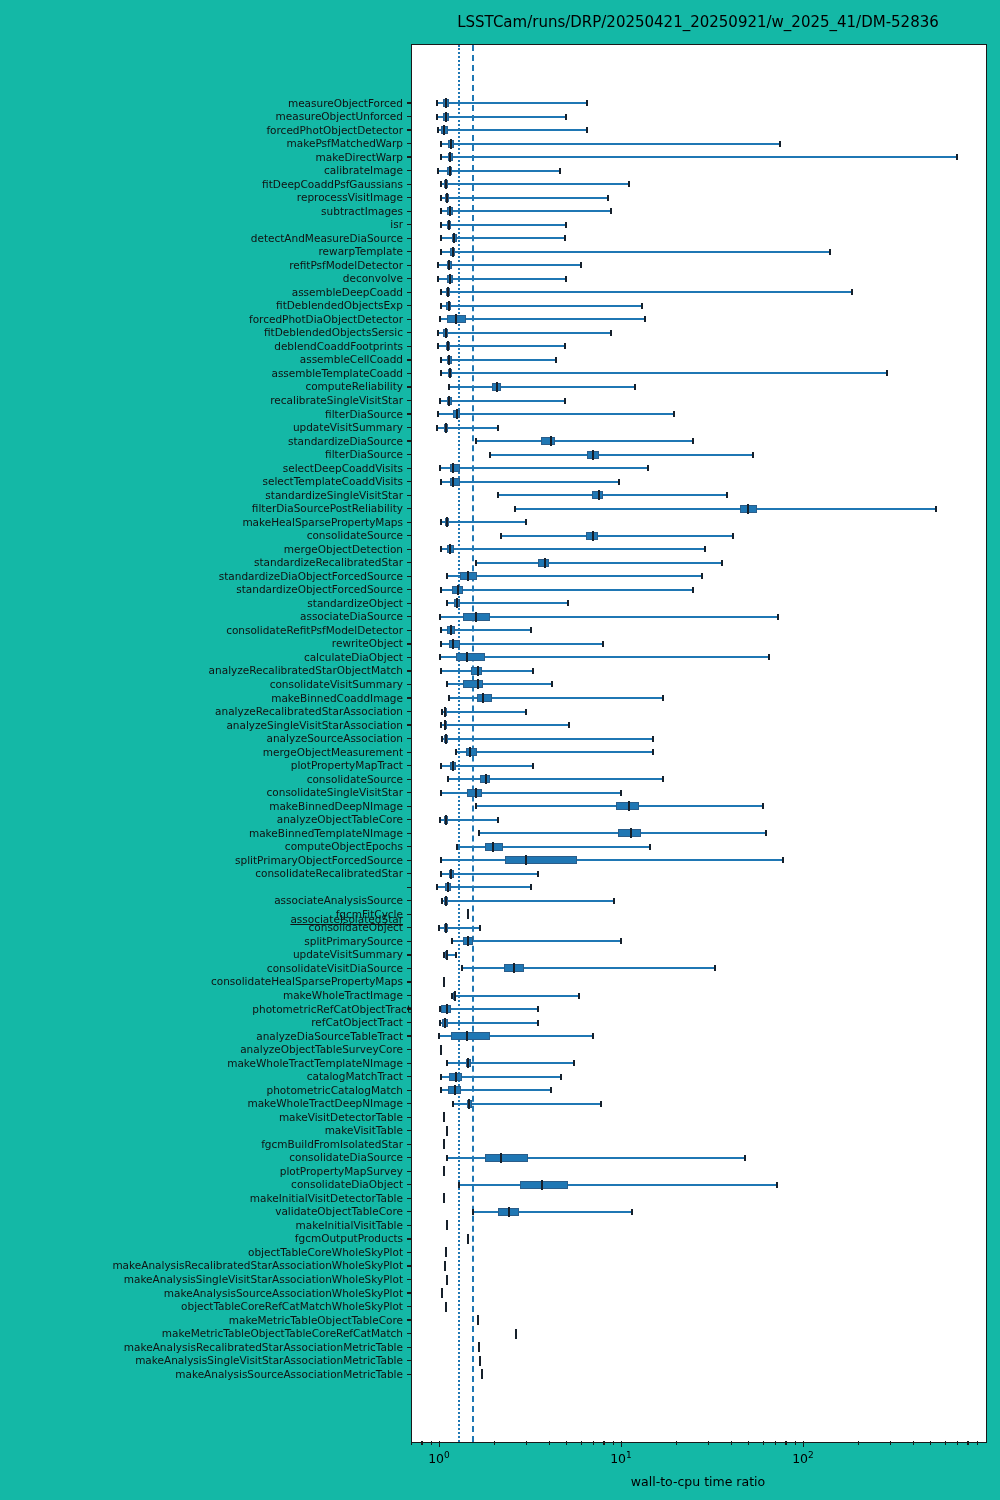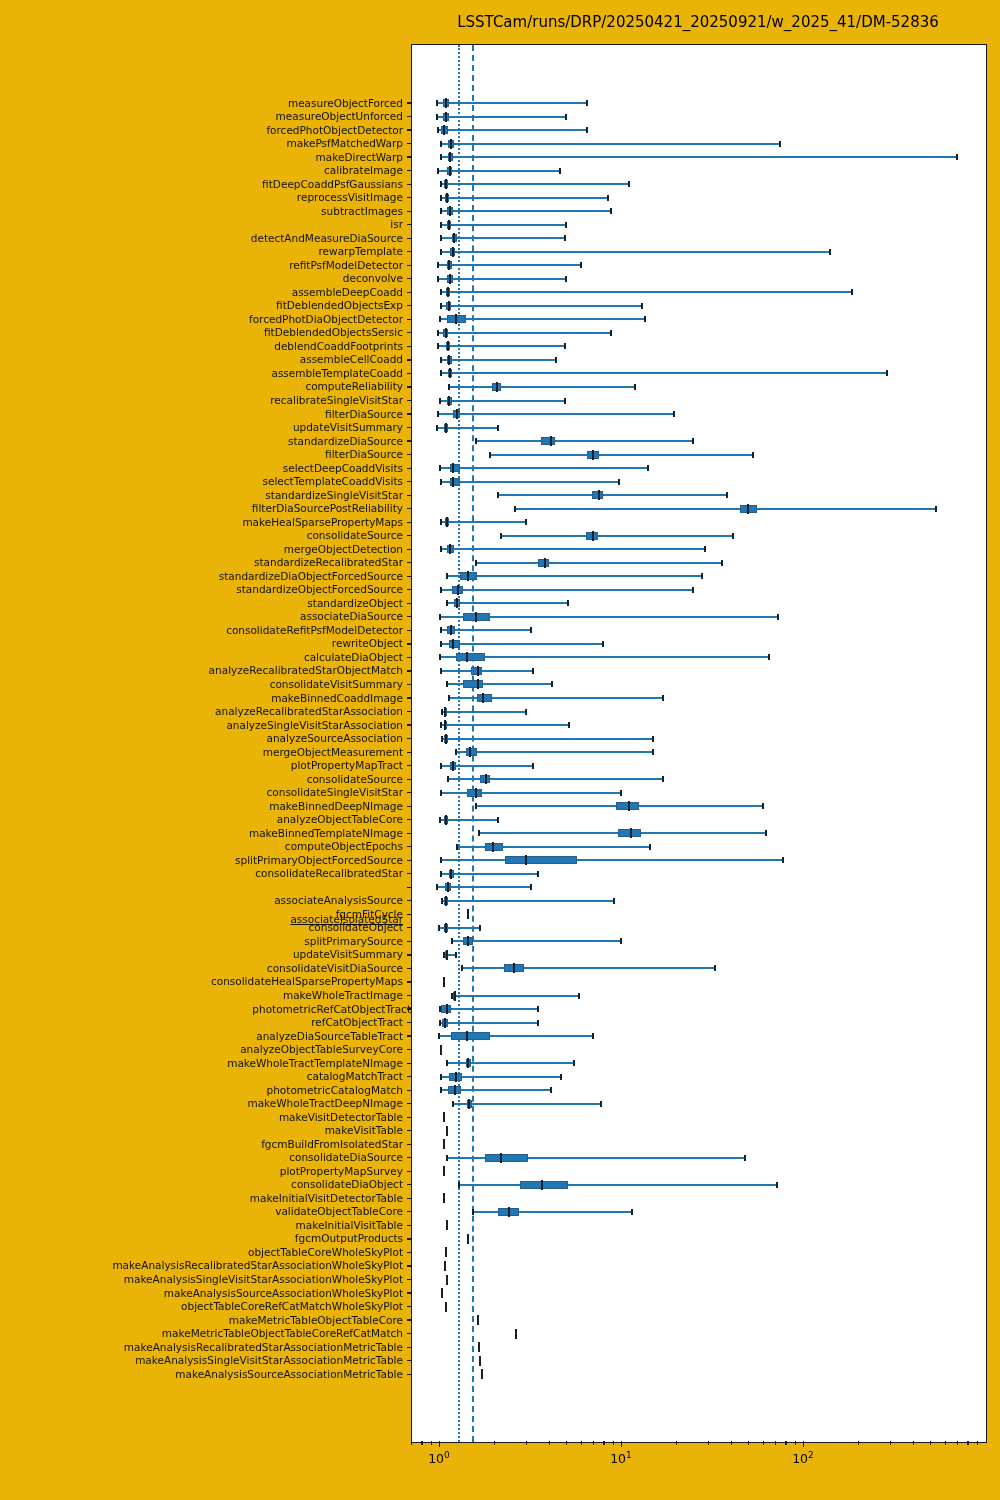--- a/index.html
+++ b/index.html
@@ -1,16 +1,16 @@
 <!DOCTYPE html>
 <html><head>
 <meta charset="utf-8">
 <style>
   html,body{margin:0;padding:0;background:#ffffff;}
-  #page{position:relative;width:1000px;height:1500px;background:#eab308;
+  #page{position:relative;width:1000px;height:1500px;background:#14b8a6;
         font-family:"DejaVu Sans","Liberation Sans",sans-serif;overflow:hidden;}
   #title{position:absolute;left:411px;width:574px;top:13px;text-align:center;
          font-size:15px;color:#000;}
   #axes{position:absolute;border:1.2px solid #1a1a1a;background:#fff;}
   .refline{position:absolute;top:0;bottom:0;width:0;}
   .refline.dotted{border-left:2px dotted #1f77b4;}
   .refline.dashed{border-left:2px dashed #1f77b4;}
   .whisker{position:absolute;height:2px;background:#1f77b4;}
   .box{position:absolute;height:8px;background:#1f77b4;border:1px solid #2a5d8a;box-sizing:border-box;}
   .median{position:absolute;width:2px;height:10px;background:#16202b;}
@@ -32,20 +32,21 @@
 </style>
 </head>
 <body>
 
 <div id="page">
   <div id="title">LSSTCam/runs/DRP/20250421_20250921/w_2025_41/DM-52836</div>
   <div id="axes" style="left: 411px; top: 44px; width: 574px; height: 1397px;">
       <div class="refline dotted" style="left: 45.6376px;"></div>
       <div class="refline dashed" style="left: 60.0486px;"></div>
     </div>
+  <div id="xlabel" style="top: 1474px;">wall-to-cpu time ratio</div>
 <div class="xtick" style="left: 439px; top: 1441px; height: 6px;"></div>
     <div class="xticklabel" style="left: 419px; top: 1450px;">10<sup>0</sup></div>
     <div class="xtick" style="left: 621px; top: 1441px; height: 6px;"></div>
     <div class="xticklabel" style="left: 601px; top: 1450px;">10<sup>1</sup></div>
     <div class="xtick" style="left: 803px; top: 1441px; height: 6px;"></div>
     <div class="xticklabel" style="left: 783px; top: 1450px;">10<sup>2</sup></div>
     <div class="xtick" style="left: 410.808px; top: 1441px; height: 3.5px;"></div>
     <div class="xtick" style="left: 421.362px; top: 1441px; height: 3.5px;"></div>
     <div class="xtick" style="left: 430.672px; top: 1441px; height: 3.5px;"></div>
     <div class="xtick" style="left: 493.787px; top: 1441px; height: 3.5px;"></div>

